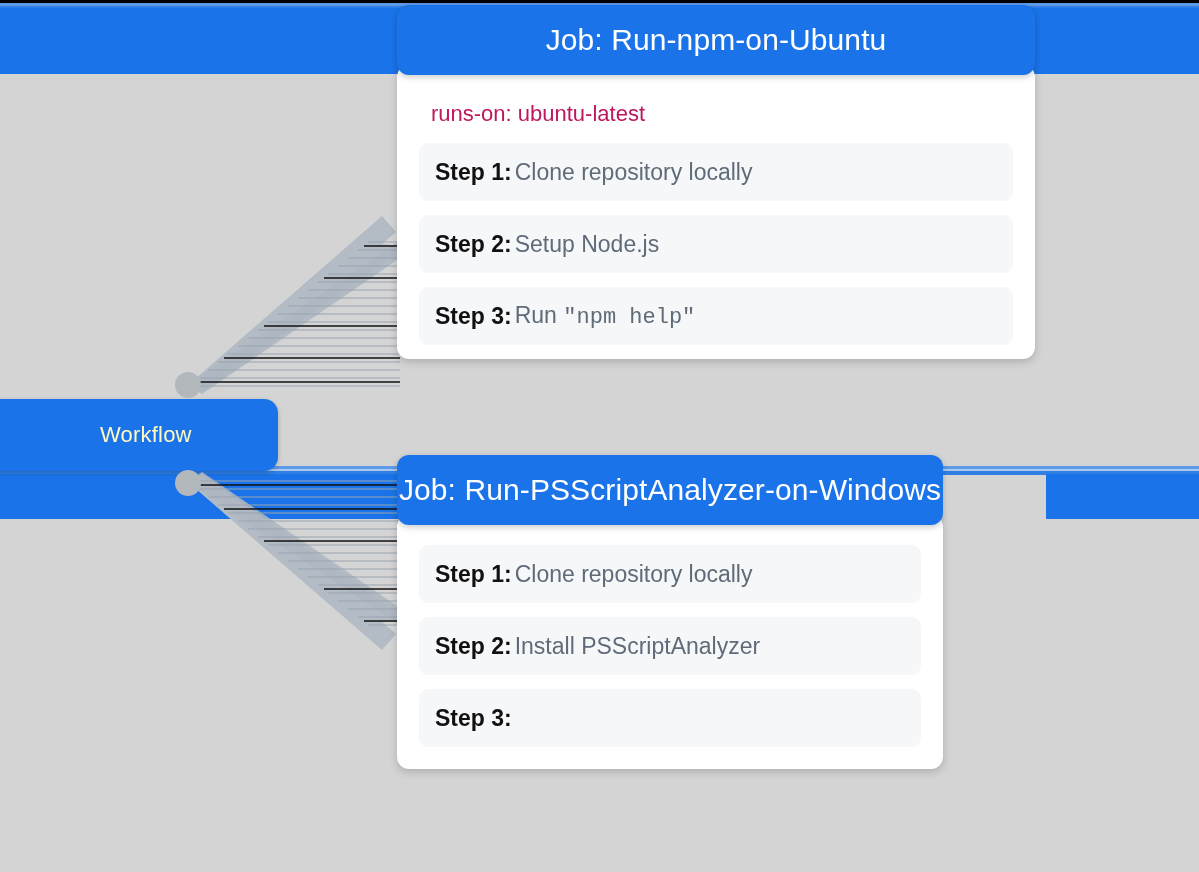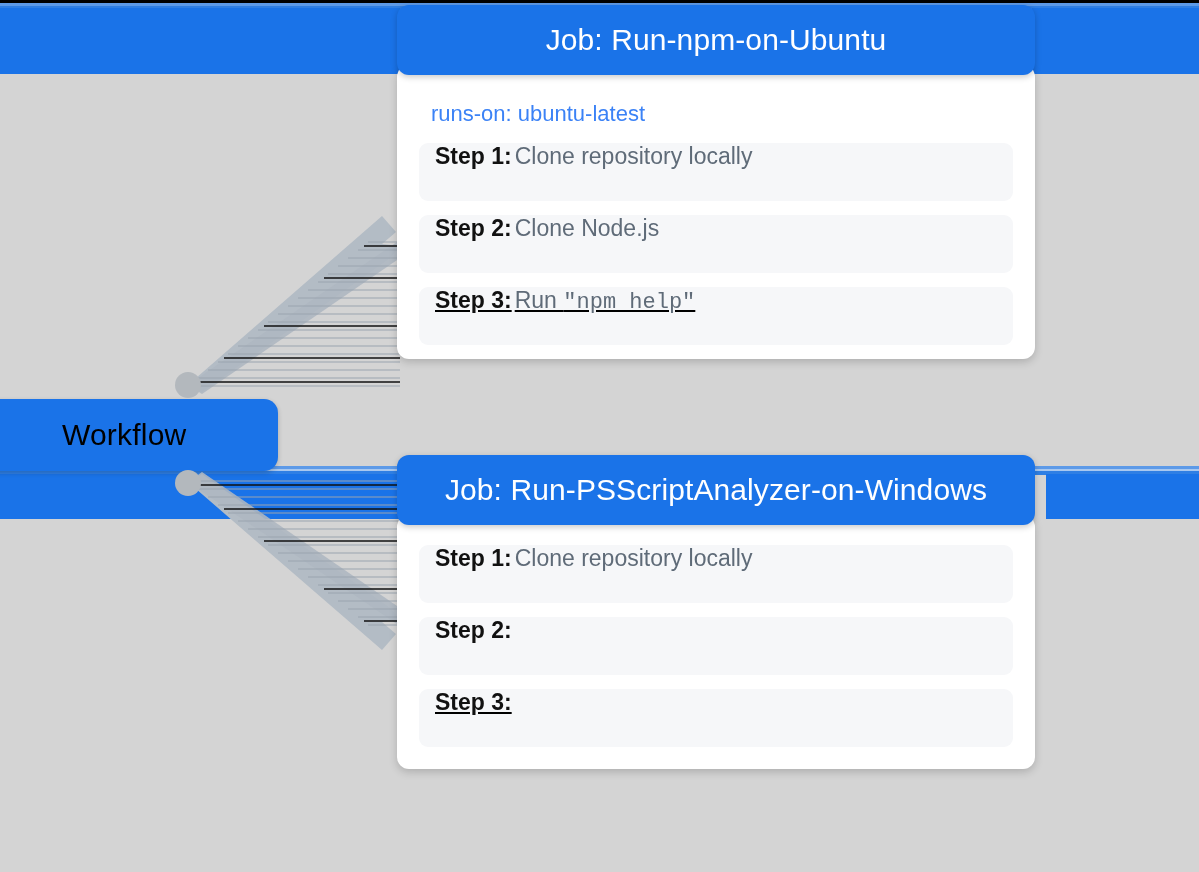--- a/index.html
+++ b/index.html
@@ -41,23 +41,23 @@
     top: 399px;
     width: 294px;
     height: 72px;
     background: #1a73e8;
     border-radius: 14px;
     display: flex;
     align-items: center;
     box-shadow: 0 2px 5px rgba(0,0,0,0.20);
   }
   .workflow-label {
-    margin-left: 78px;
-    color: #000000;
-    font-size: 30px;
+    margin-left: 116px;
+    color: #fef9c3;
+    font-size: 22px;
     letter-spacing: 0.2px;
   }
 
   
   .conn-dot {
     position: absolute;
     width: 26px;
     height: 26px;
     border-radius: 50%;
     background: #b3b8bd;
@@ -75,21 +75,21 @@
   .conn-upper { left: 150px; top: 180px; }
   .conn-lower { left: 150px; top: 460px; }
 
   
   .job-card {
     position: absolute;
     z-index: 8;
     border-radius: 18px;
   }
   .card-one { left: 397px; top: 5px;   width: 638px; }
-  .card-two { left: 397px; top: 455px; width: 638px; }
+  .card-two { left: 397px; top: 455px; width: 546px; }
 
   .card-header {
     background: #1a73e8;
     border-radius: 12px;
     height: 70px;
     display: flex;
     align-items: center;
     justify-content: center;
     box-shadow: 0 2px 6px rgba(0,0,0,0.22);
     position: relative;
@@ -109,34 +109,35 @@
     padding: 26px 22px 18px 22px;
     box-shadow: 0 3px 8px rgba(0,0,0,0.18);
     position: relative;
     z-index: 2;
   }
   .card-one .card-body { padding-top: 30px; padding-bottom: 14px; }
   .card-two .card-body { padding-top: 30px; padding-bottom: 22px; }
 
   .runs-on {
     font-size: 22px;
-    color: #3b82f6;
+    color: #be185d;
     margin: 6px 0 16px 12px;
   }
 
   .step-row {
     background: #f6f7f9;
     border-radius: 9px;
     height: 58px;
     display: flex;
+    align-items: center;
     padding: 0 16px;
     margin-bottom: 14px;
     white-space: nowrap;
   }
-  .step-row:last-child { margin-bottom: 0; text-decoration: underline; }
+  .step-row:last-child { margin-bottom: 0; }
   .step-num {
     font-size: 23px;
     font-weight: bold;
     color: #111111;
   }
   .step-desc {
     font-size: 23px;
     color: #5f6b78;
     margin-left: 3px;
   }
@@ -243,21 +244,21 @@
     <div class="card-body">
       <div class="runs-on">runs-on: ubuntu-latest</div>
 
       <div class="step-row">
         <span class="step-num">Step 1:</span>
         <span class="step-desc">Clone repository locally</span>
       </div>
 
       <div class="step-row">
         <span class="step-num">Step 2:</span>
-        <span class="step-desc">Clone Node.js</span>
+        <span class="step-desc">Setup Node.js</span>
       </div>
 
       <div class="step-row">
         <span class="step-num">Step 3:</span>
         <span class="step-desc"><span>Run </span><span class="mono">"npm help"</span></span>
       </div>
     </div>
   </div>
 
   <div class="job-card card-two">
@@ -266,20 +267,21 @@
     </div>
     <div class="card-body">
 
       <div class="step-row">
         <span class="step-num">Step 1:</span>
         <span class="step-desc">Clone repository locally</span>
       </div>
 
       <div class="step-row">
         <span class="step-num">Step 2:</span>
+        <span class="step-desc">Install PSScriptAnalyzer</span>
       </div>
 
       <div class="step-row">
         <span class="step-num">Step 3:</span>
       </div>
     </div>
   </div>
 
 </div>
 

